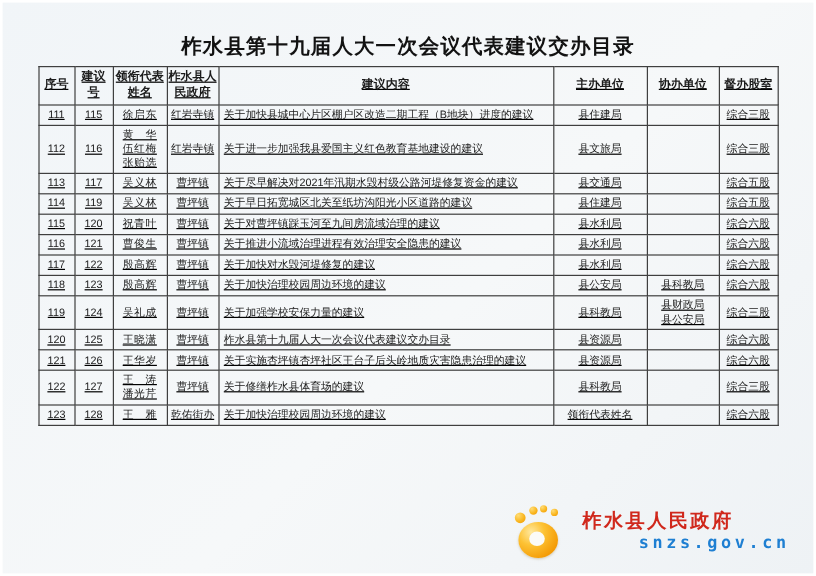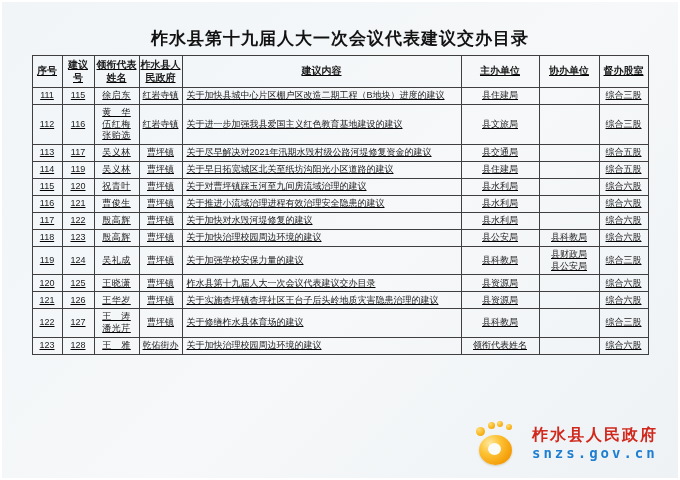--- a/index.html
+++ b/index.html
@@ -283,17 +283,17 @@
     <div class="paw">
       <span class="toe toe1"></span>
       <span class="toe toe2"></span>
       <span class="toe toe3"></span>
       <span class="toe toe4"></span>
       <span class="pad"></span>
       <span class="hole"></span>
     </div>
     <div class="logo-text">
       <span class="logo-org" style="color: rgb(208, 40, 28);">柞水县人民政府</span>
-      <span class="logo-site" style="color: rgb(30, 127, 210);">snzs.gov.cn</span>
+      <span class="logo-site" style="color: rgb(30, 127, 210); margin-left: 47px;">snzs.gov.cn</span>
     </div>
   </div>
 
 </div>
 
 </body></html>

